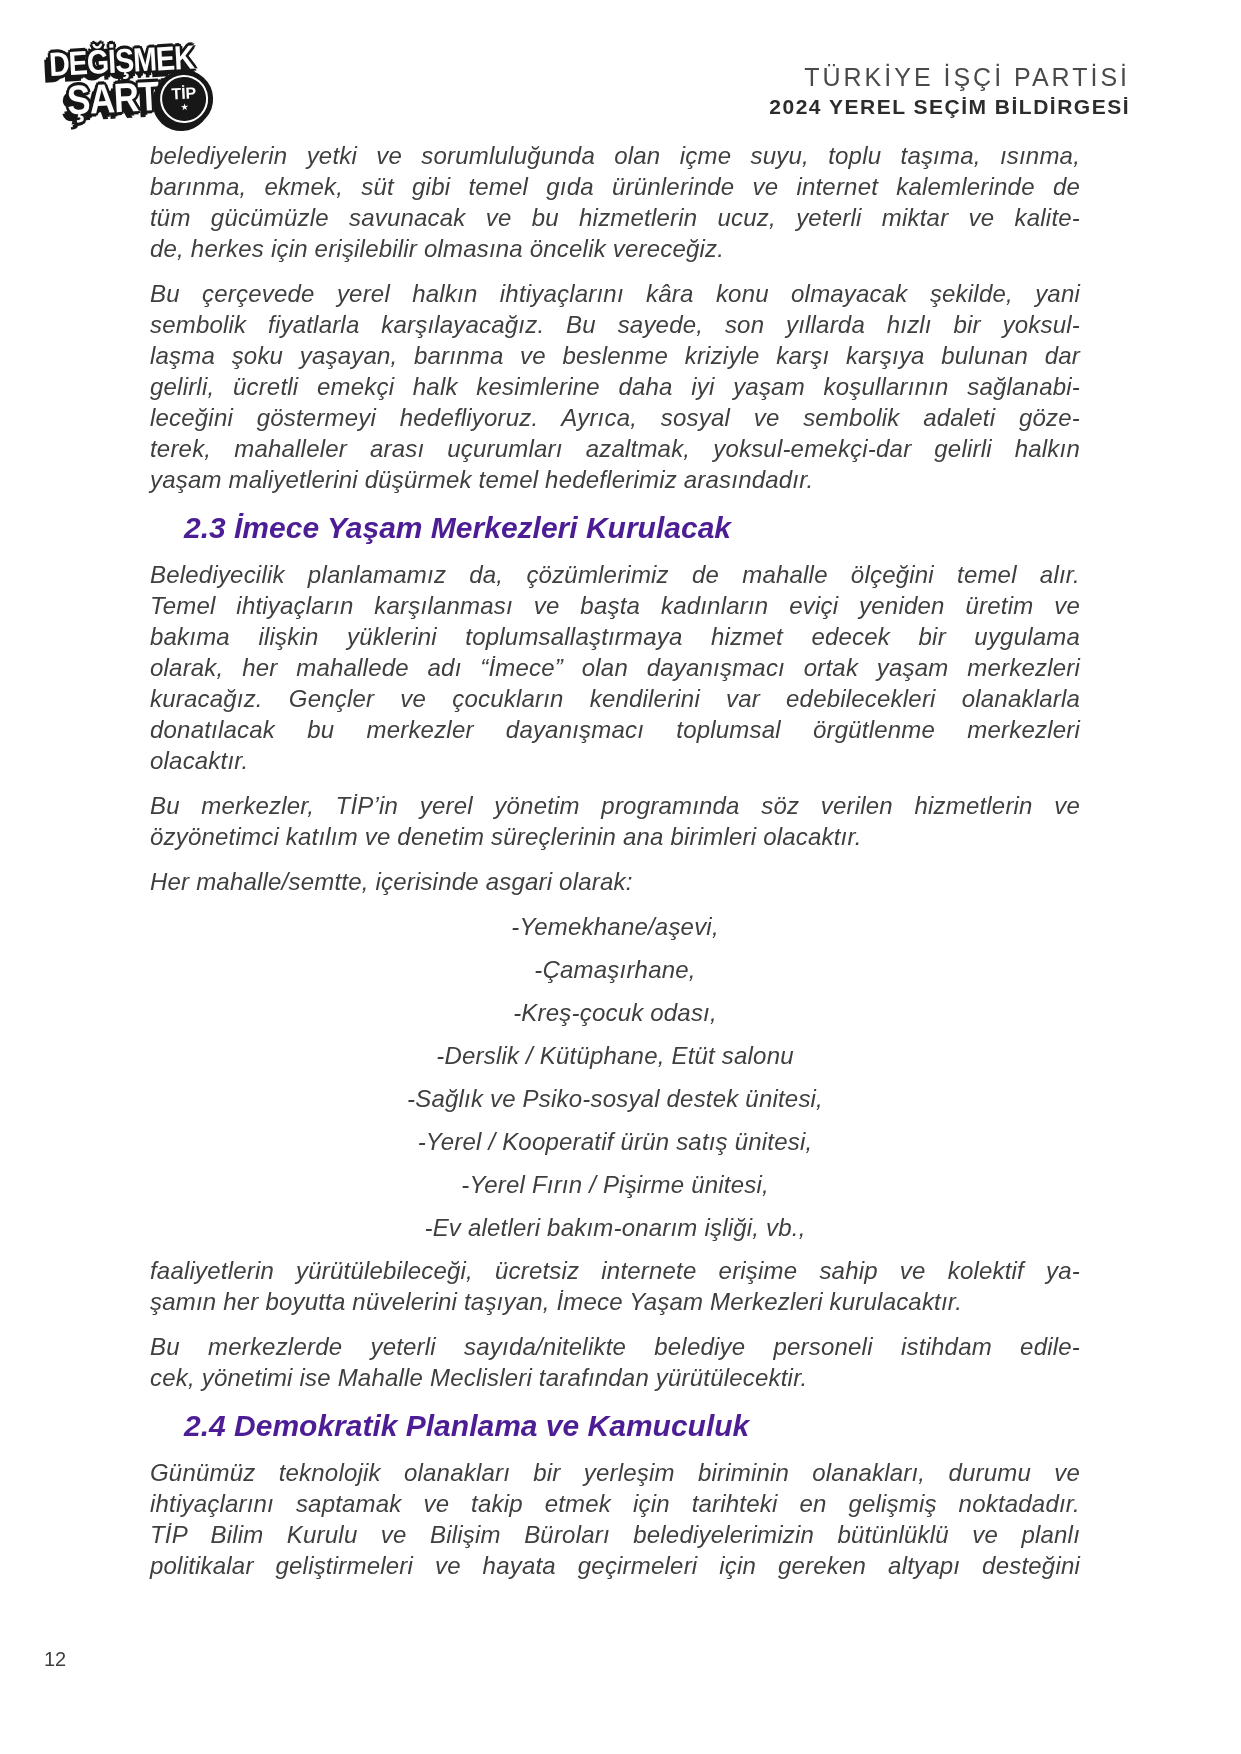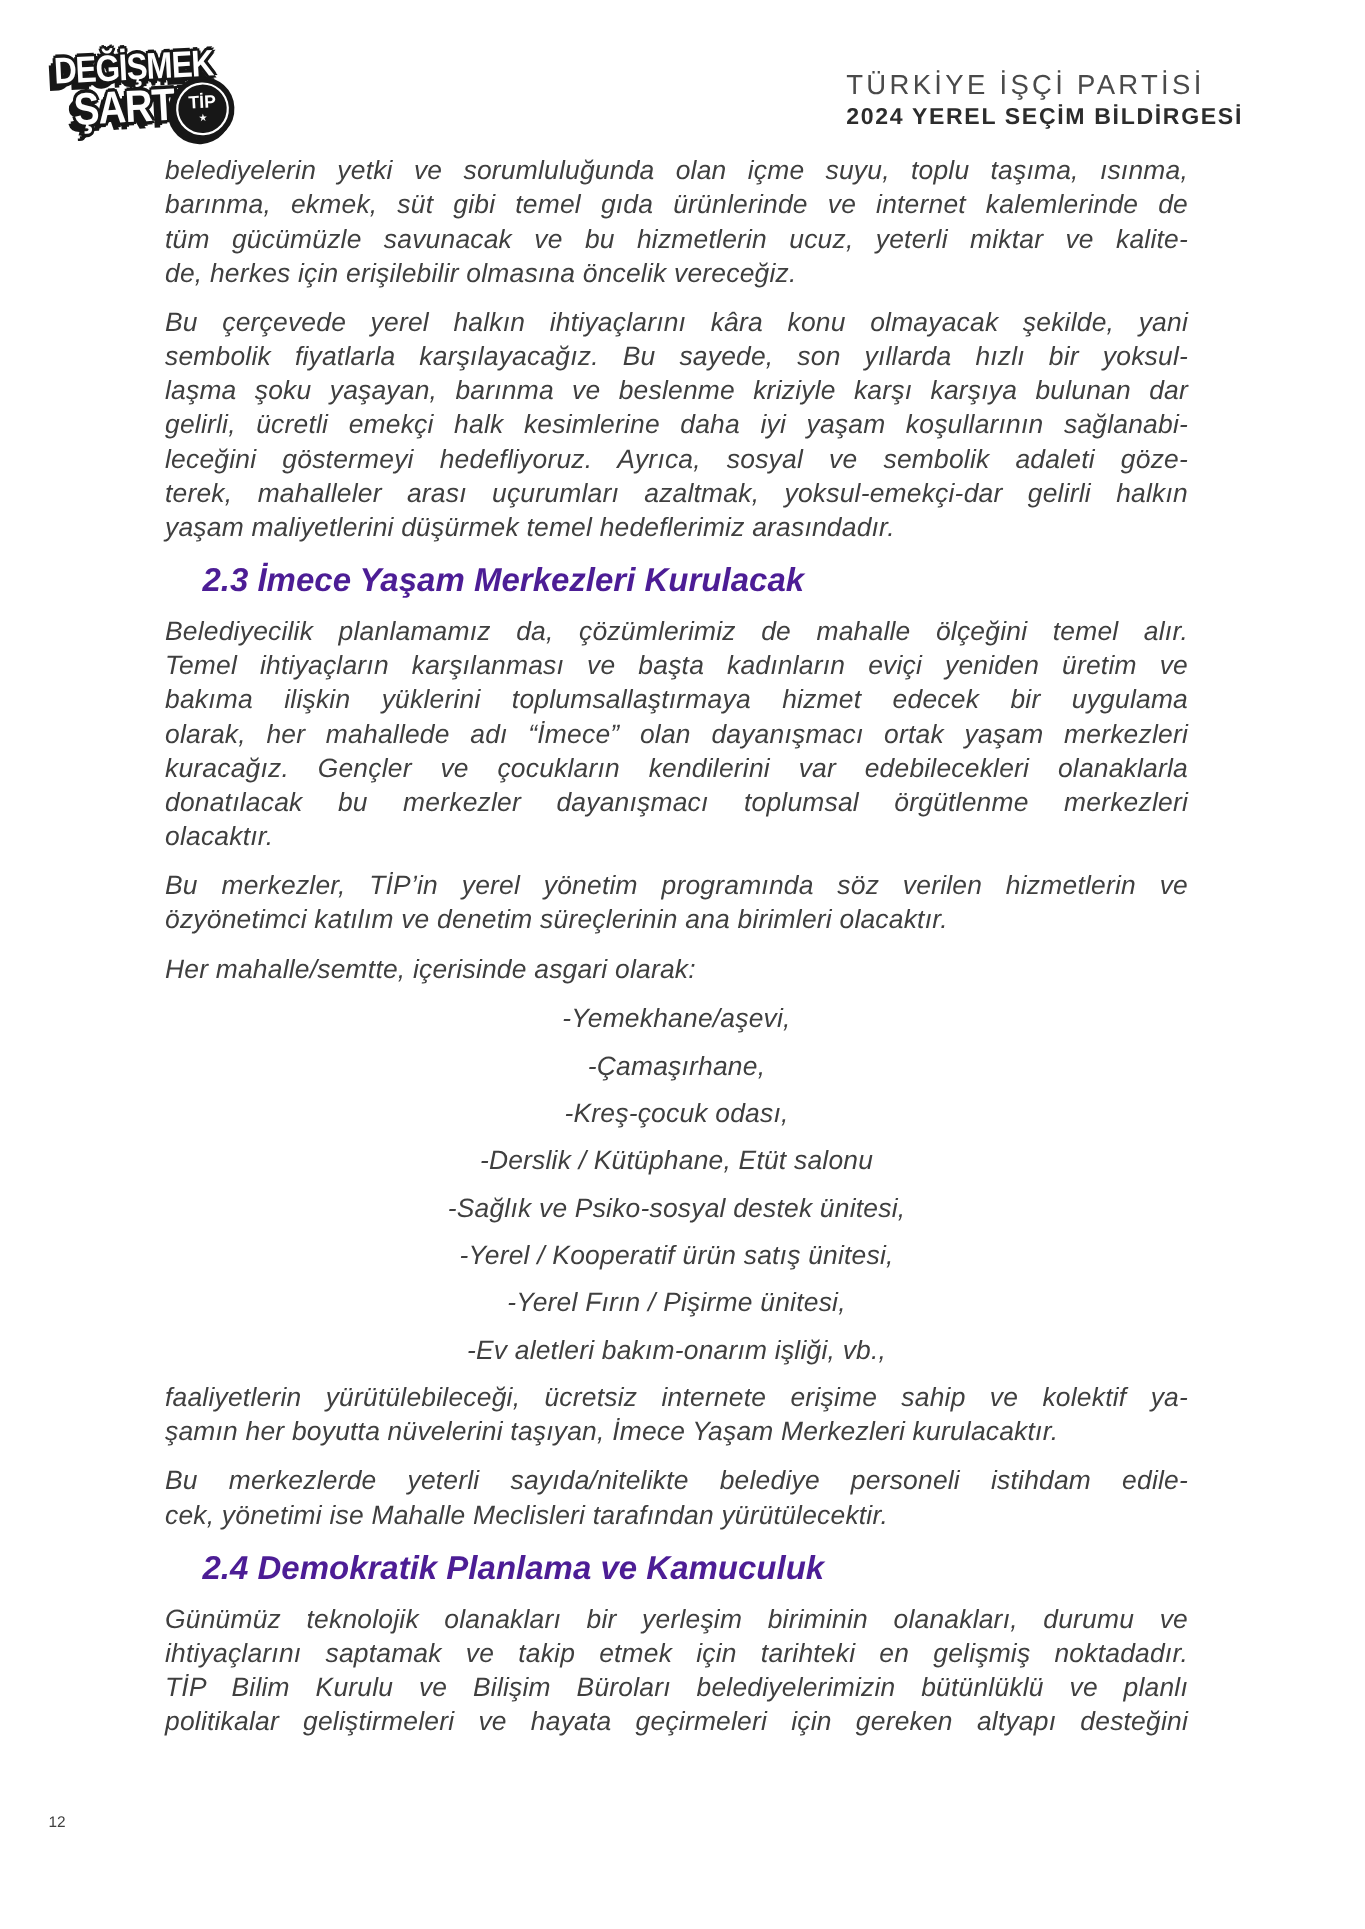--- a/index.html
+++ b/index.html
@@ -45,21 +45,21 @@
   }
   .badge::before{
     content:"";position:absolute;inset:3px;
     border:2px solid #ffffff;border-radius:50%;
   }
   .badge .t{font-size:16px;font-weight:700;color:#fff;letter-spacing:0;line-height:1;}
   .badge .s{font-size:9px;color:#fff;line-height:1;margin-top:1px;}
 
   .doc-title{
     position:absolute;top:62px;right:111px;
-    text-align:left;
+    text-align:right;
   }
   .doc-title .t1{
     font-size:25px;font-weight:400;color:#4a4a4a;
     letter-spacing:3px;line-height:1.2;
   }
   .doc-title .t2{
     font-size:21px;font-weight:700;color:#2c2c2c;
     letter-spacing:1.5px;line-height:1.2;margin-top:2px;
   }
 
@@ -76,21 +76,21 @@
   .line.just{text-align:justify;text-align-last:justify;}
   .section-heading{
     font-size:30px;font-weight:700;color:#4c1d95;
     margin:8px 0 12px 0;padding-left:34px;
     line-height:38px;letter-spacing:0;
   }
 
   
   .page-num{
     position:absolute;left:44px;top:1648px;
-    font-size:14px;color:#3f3f3f;
+    font-size:20px;color:#3f3f3f;
   }
 </style>
 </head>
 <body>
 
 <div class="logo">
   <span class="l1">DEĞİŞMEK</span><br>
   <span class="l2">ŞART!</span>
   <div class="badge">
     <span class="t">TİP</span>

